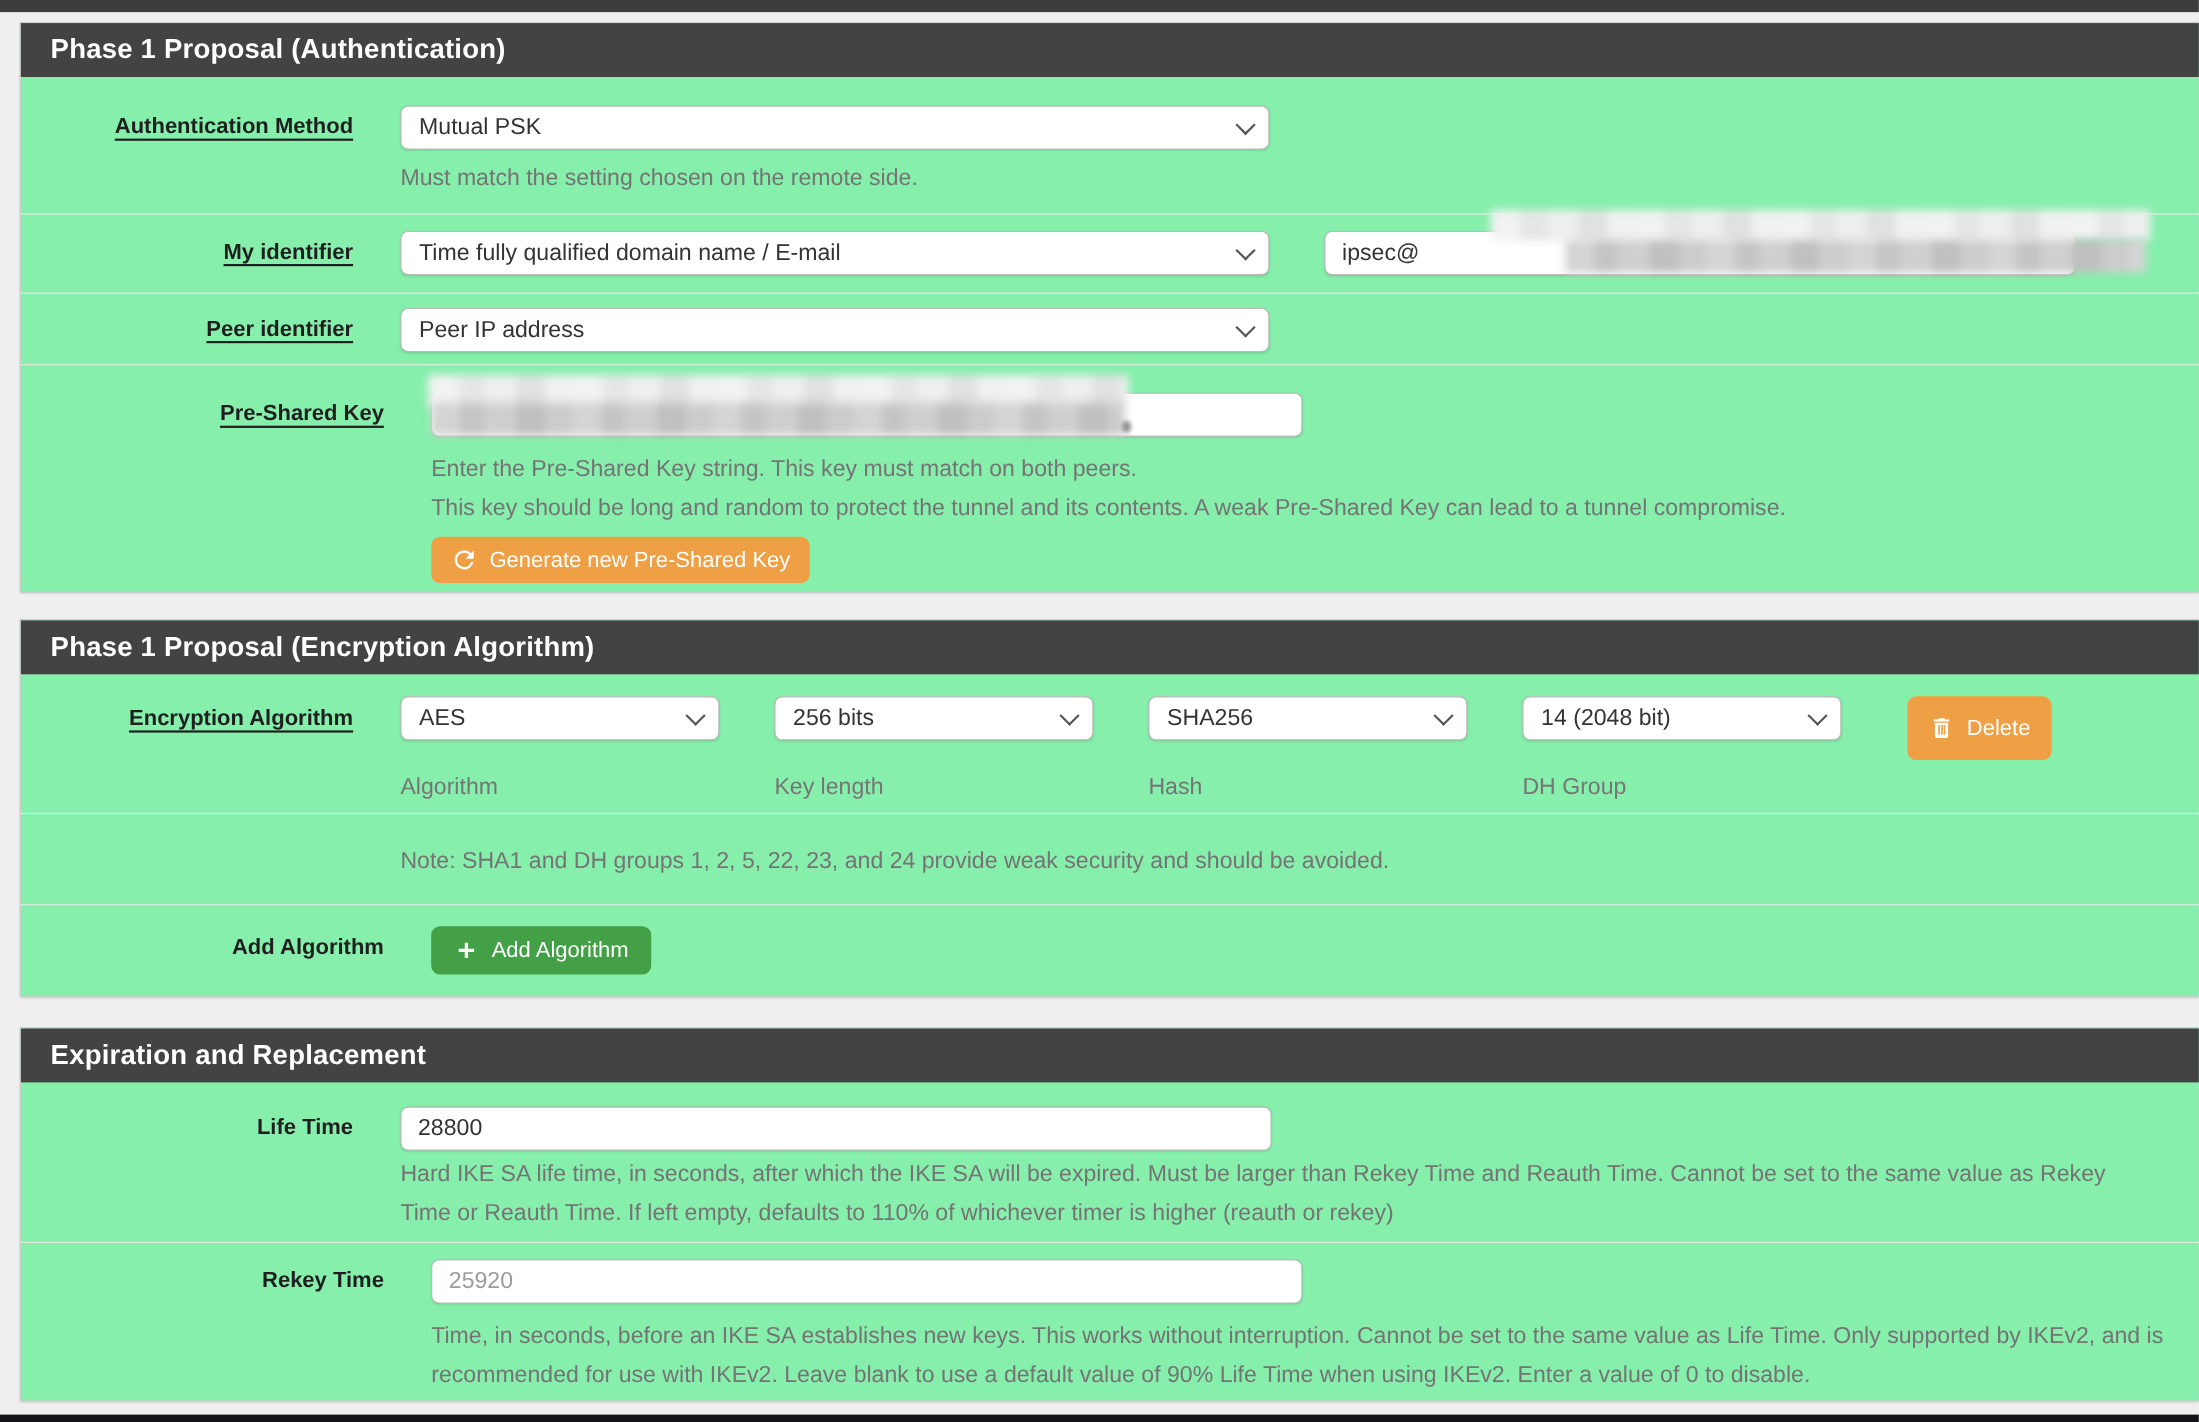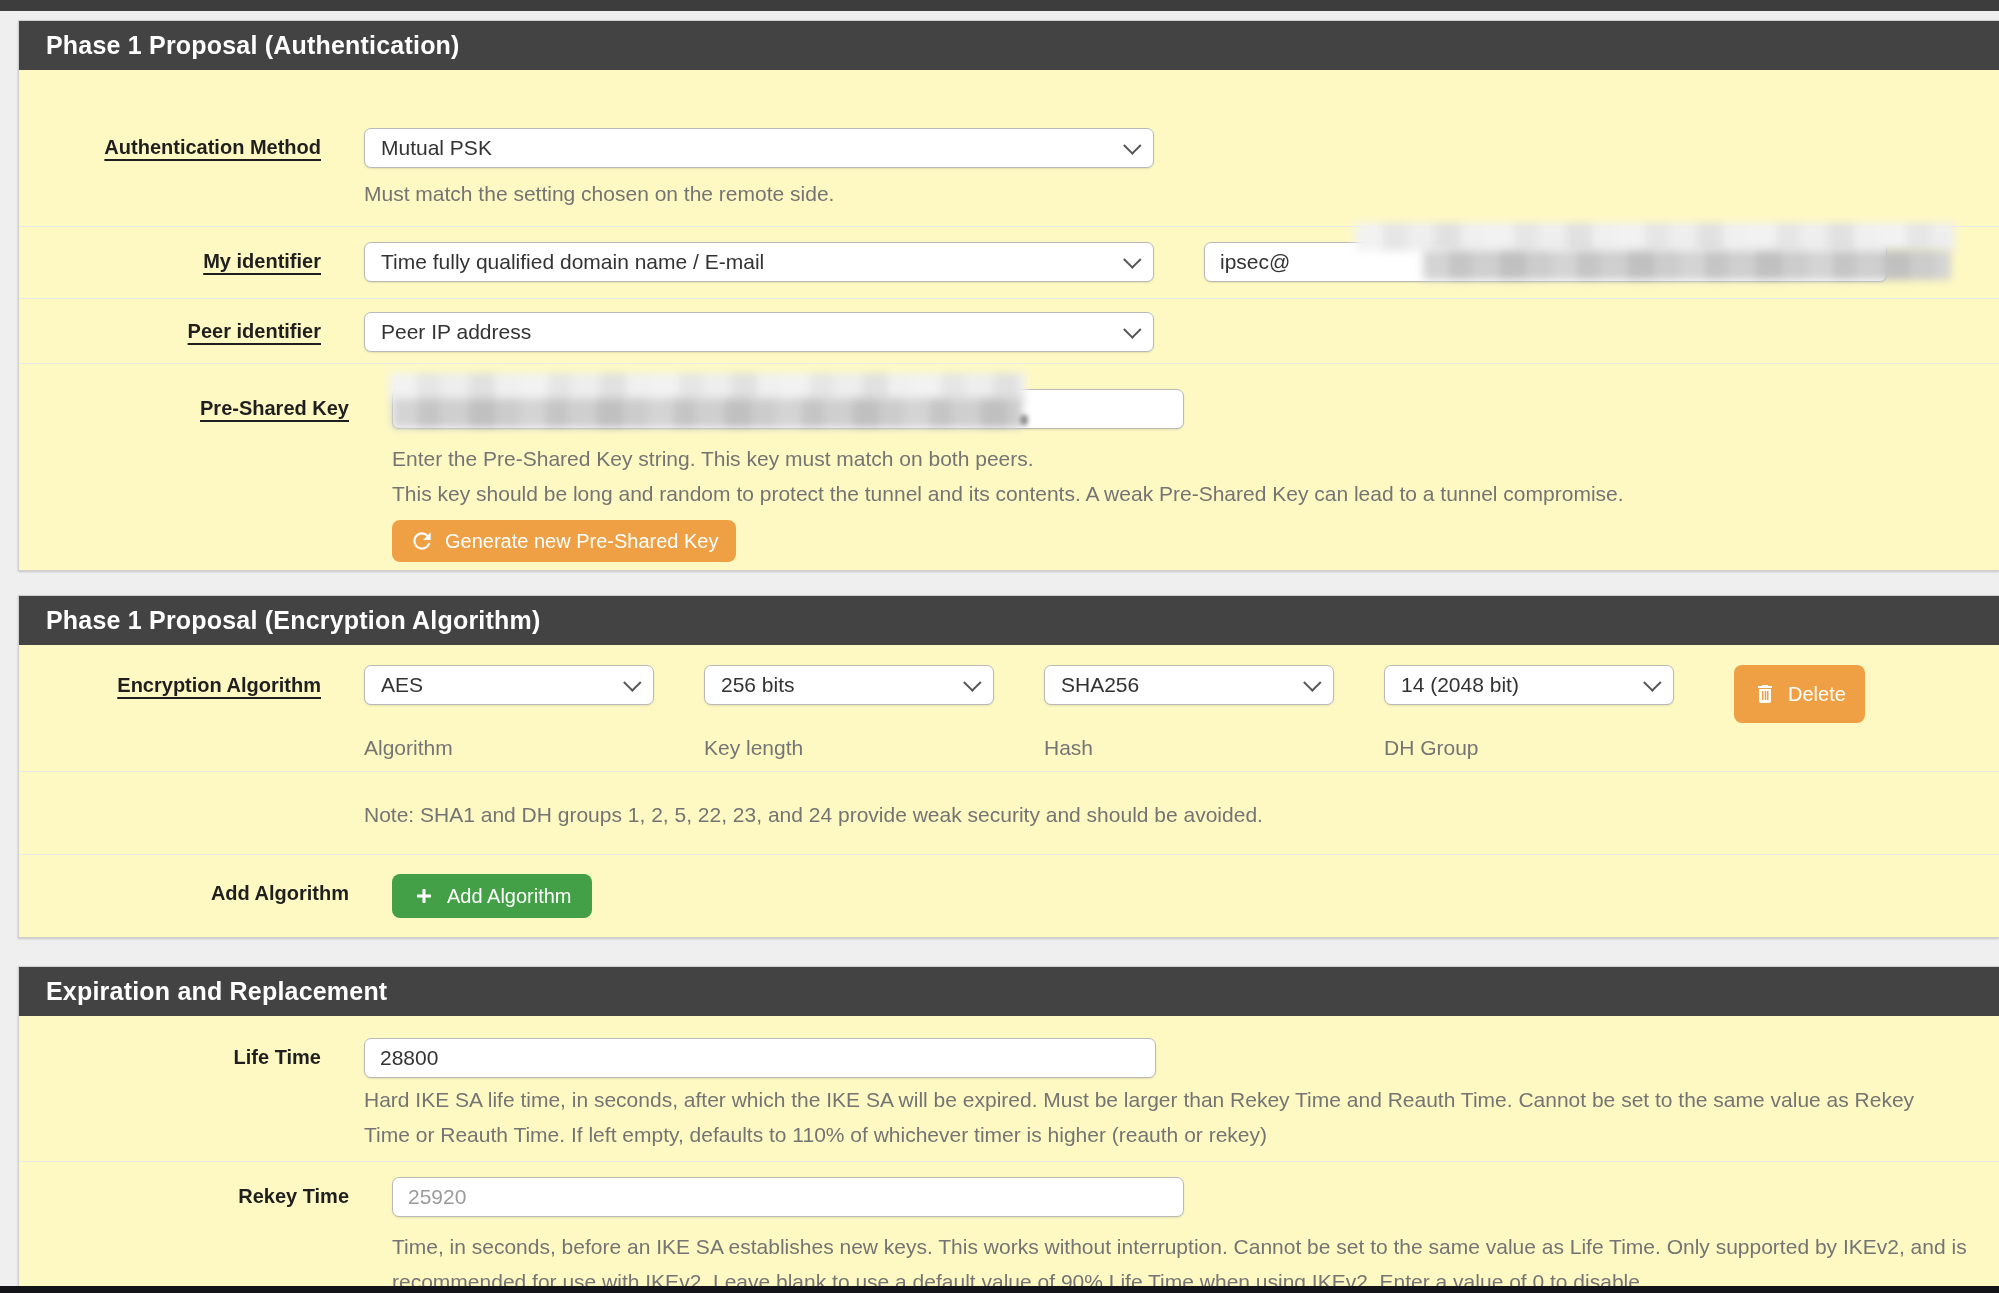--- a/index.html
+++ b/index.html
@@ -6,21 +6,21 @@
   body{
     width:1999px;height:1293px;position:relative;overflow:hidden;
     background:#efefef;
     font-family:"Liberation Sans","DejaVu Sans",sans-serif;
     -webkit-font-smoothing:antialiased;
   }
   .topbar{height:11px;background:#3d3d3d;width:100%;}
   .bottombar{position:absolute;left:0;bottom:0;width:100%;height:7px;background:#121418;z-index:50;}
   .page{padding-top:9px;}
   .panel{
-    margin-left:18px;background:#fef9c3;
+    margin-left:18px;background:#86efac;
     border:1px solid #cfcfcf;border-right:none;
     box-shadow:0 1px 2px rgba(0,0,0,.18);
   }
   .gap24{height:24px;} .gap28{height:28px;}
   .panel-heading{
     background:#434343;color:#ffffff;height:49px;
     display:flex;align-items:center;padding-left:27px;
     font-size:25px;font-weight:700;letter-spacing:.2px;
   }
   .frow{display:flex;border-bottom:1px solid #e9e9e9;}
@@ -53,21 +53,21 @@
     font-family:"Liberation Sans","DejaVu Sans",sans-serif;}
   .btn-warning{background:#efa044;}
   .btn-success{background:#43a047;}
   .btn svg{flex-shrink:0;}
   
   .rd{position:absolute;filter:blur(4px);border-radius:3px;z-index:3;pointer-events:none;}
   .rd-light{background:repeating-linear-gradient(90deg,#f2f2f2 0 28px,#e6e6e6 28px 52px,#eeeeee 52px 80px,#e1e1e1 80px 106px,#f0f0f0 106px 131px);}
   .rd-dark{background:repeating-linear-gradient(90deg,#d4d4d4 0 26px,#c5c5c5 26px 48px,#cfcfcf 48px 77px,#c0c0c0 77px 103px,#cccccc 103px 128px);}
   .rd-dot{position:absolute;width:8px;height:10px;background:#8f8f8f;border-radius:40%;filter:blur(2px);z-index:4;}
   
-  .row-auth{padding:26px 0 18px 0;margin-top:32px;}
+  .row-auth{padding:26px 0 18px 0;}
   .row-auth .help{margin-top:12px;line-height:28px;}
   .row-myid{padding:15px 0 16px 0;}
   .row-peer{padding:13px 0 11px 0;}
   .row-psk{padding:25px 0 8px 0;}
   .pskwrap{position:relative;width:792px;height:40px;}
   .psk-help{margin-top:12px;}
   .gen-btn{height:42px;padding:0 17px;gap:10px;margin-top:9px;}
   .fakeinput{
     position:relative;width:683px;height:40px;margin-left:50px;background:#fff;
     border:1px solid #b9b9b9;border-radius:7px;box-sizing:border-box;

